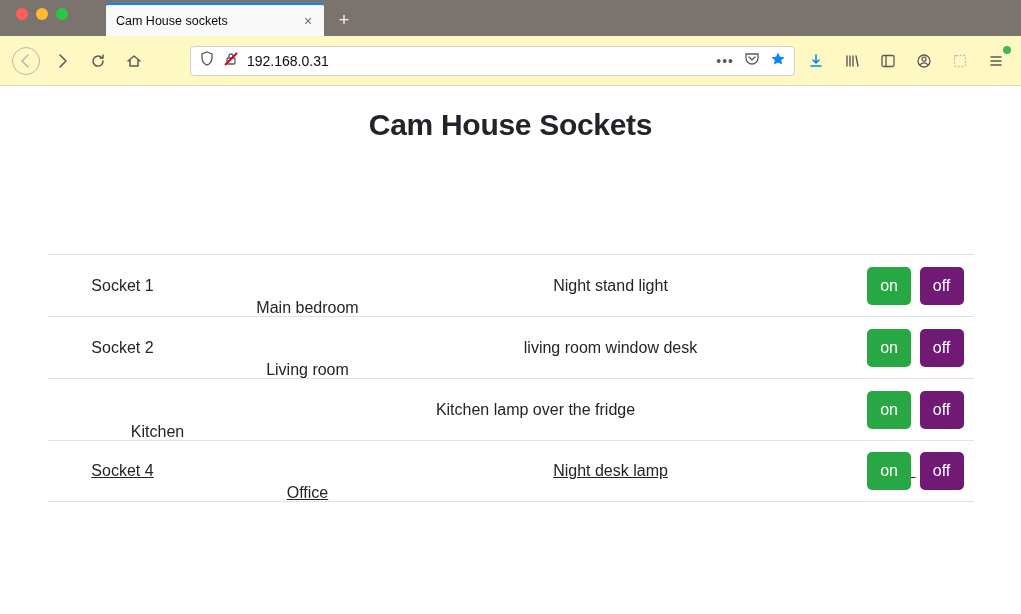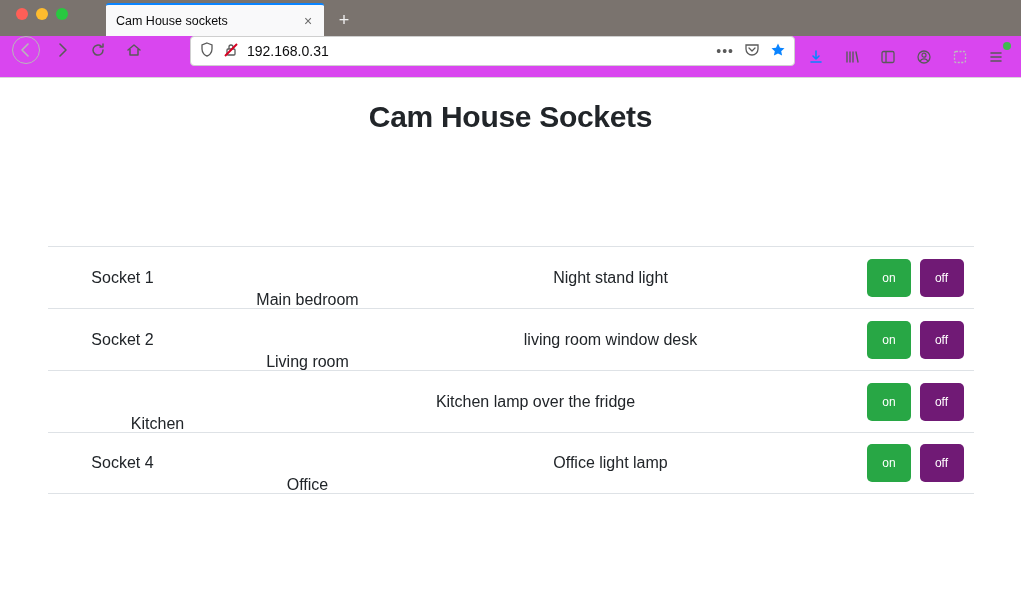--- a/index.html
+++ b/index.html
@@ -58,24 +58,25 @@
     color: #6b6b6b;
   }
   .new-tab {
     width: 28px; height: 28px;
     margin-left: 6px; margin-bottom: 2px;
     display:flex; align-items:center; justify-content:center;
     color:#f0f0f0; font-size:18px; line-height:1;
   }
 
   .toolbar {
-    height: 42px;
-    background: #d946ef;
+    height: 50px;
+    background: #fef9c3;
     border-bottom: 1px solid #d7d7d7;
     display: flex;
+    align-items: center;
     padding: 0 12px;
     gap: 8px;
   }
   .tb-btn {
     width: 28px; height: 28px;
     display:flex; align-items:center; justify-content:center;
     color:#5a5a5a;
     border-radius:4px;
   }
   .tb-btn.disabled { color:#b8b8b8; border:1px solid #cfcfcf; border-radius:50%; }
@@ -130,31 +131,31 @@
   }
   .row {
     display:flex;
     align-items:center;
     height:62px;
     border-top:1px solid #dee2e6;
     font-size:16px;
     color:#212529;
   }
   .row:first-child { border-top:1px solid #dee2e6; }
-  .row:last-child  { border-bottom:1px solid #dee2e6; }
+  .row:last-child  { border-bottom:1px solid #dee2e6;text-decoration:underline; }
   .c-id   { width:150px; text-align:center; }
   .c-loc  { width:220px; text-align:center;margin-top:44px; }
   .c-desc { flex:1;      text-align:center; }
   .c-act  { width:170px; text-align:right; padding-right:10px; }
   .btn {
     display:inline-flex; align-items:center; justify-content:center;
     height:38px; min-width:44px;
     padding:0 12px;
     border-radius:5px;
-    color:#fff; font-size:12px; font-weight:400;
+    color:#fff; font-size:16px; font-weight:400;
     border:none; cursor:pointer;
     margin-left:4px;
   }
   .btn-on  { background:#28a745; }
   .btn-off { background:#701a75; }
 </style>
 </head>
 <body>
 
 <div class="tabstrip">
@@ -290,21 +291,21 @@
       <div class="c-desc">Kitchen lamp over the fridge</div>
       <div class="c-act">
         <button class="btn btn-on">on</button>
         <button class="btn btn-off">off</button>
       </div>
     </div>
 
     <div class="row">
       <div class="c-id">Socket 4</div>
       <div class="c-loc">Office</div>
-      <div class="c-desc">Office light lamp</div>
+      <div class="c-desc">Night desk lamp</div>
       <div class="c-act">
         <button class="btn btn-on">on</button>
         <button class="btn btn-off">off</button>
       </div>
     </div>
 
   </div>
 </div>
 
 </body></html>

